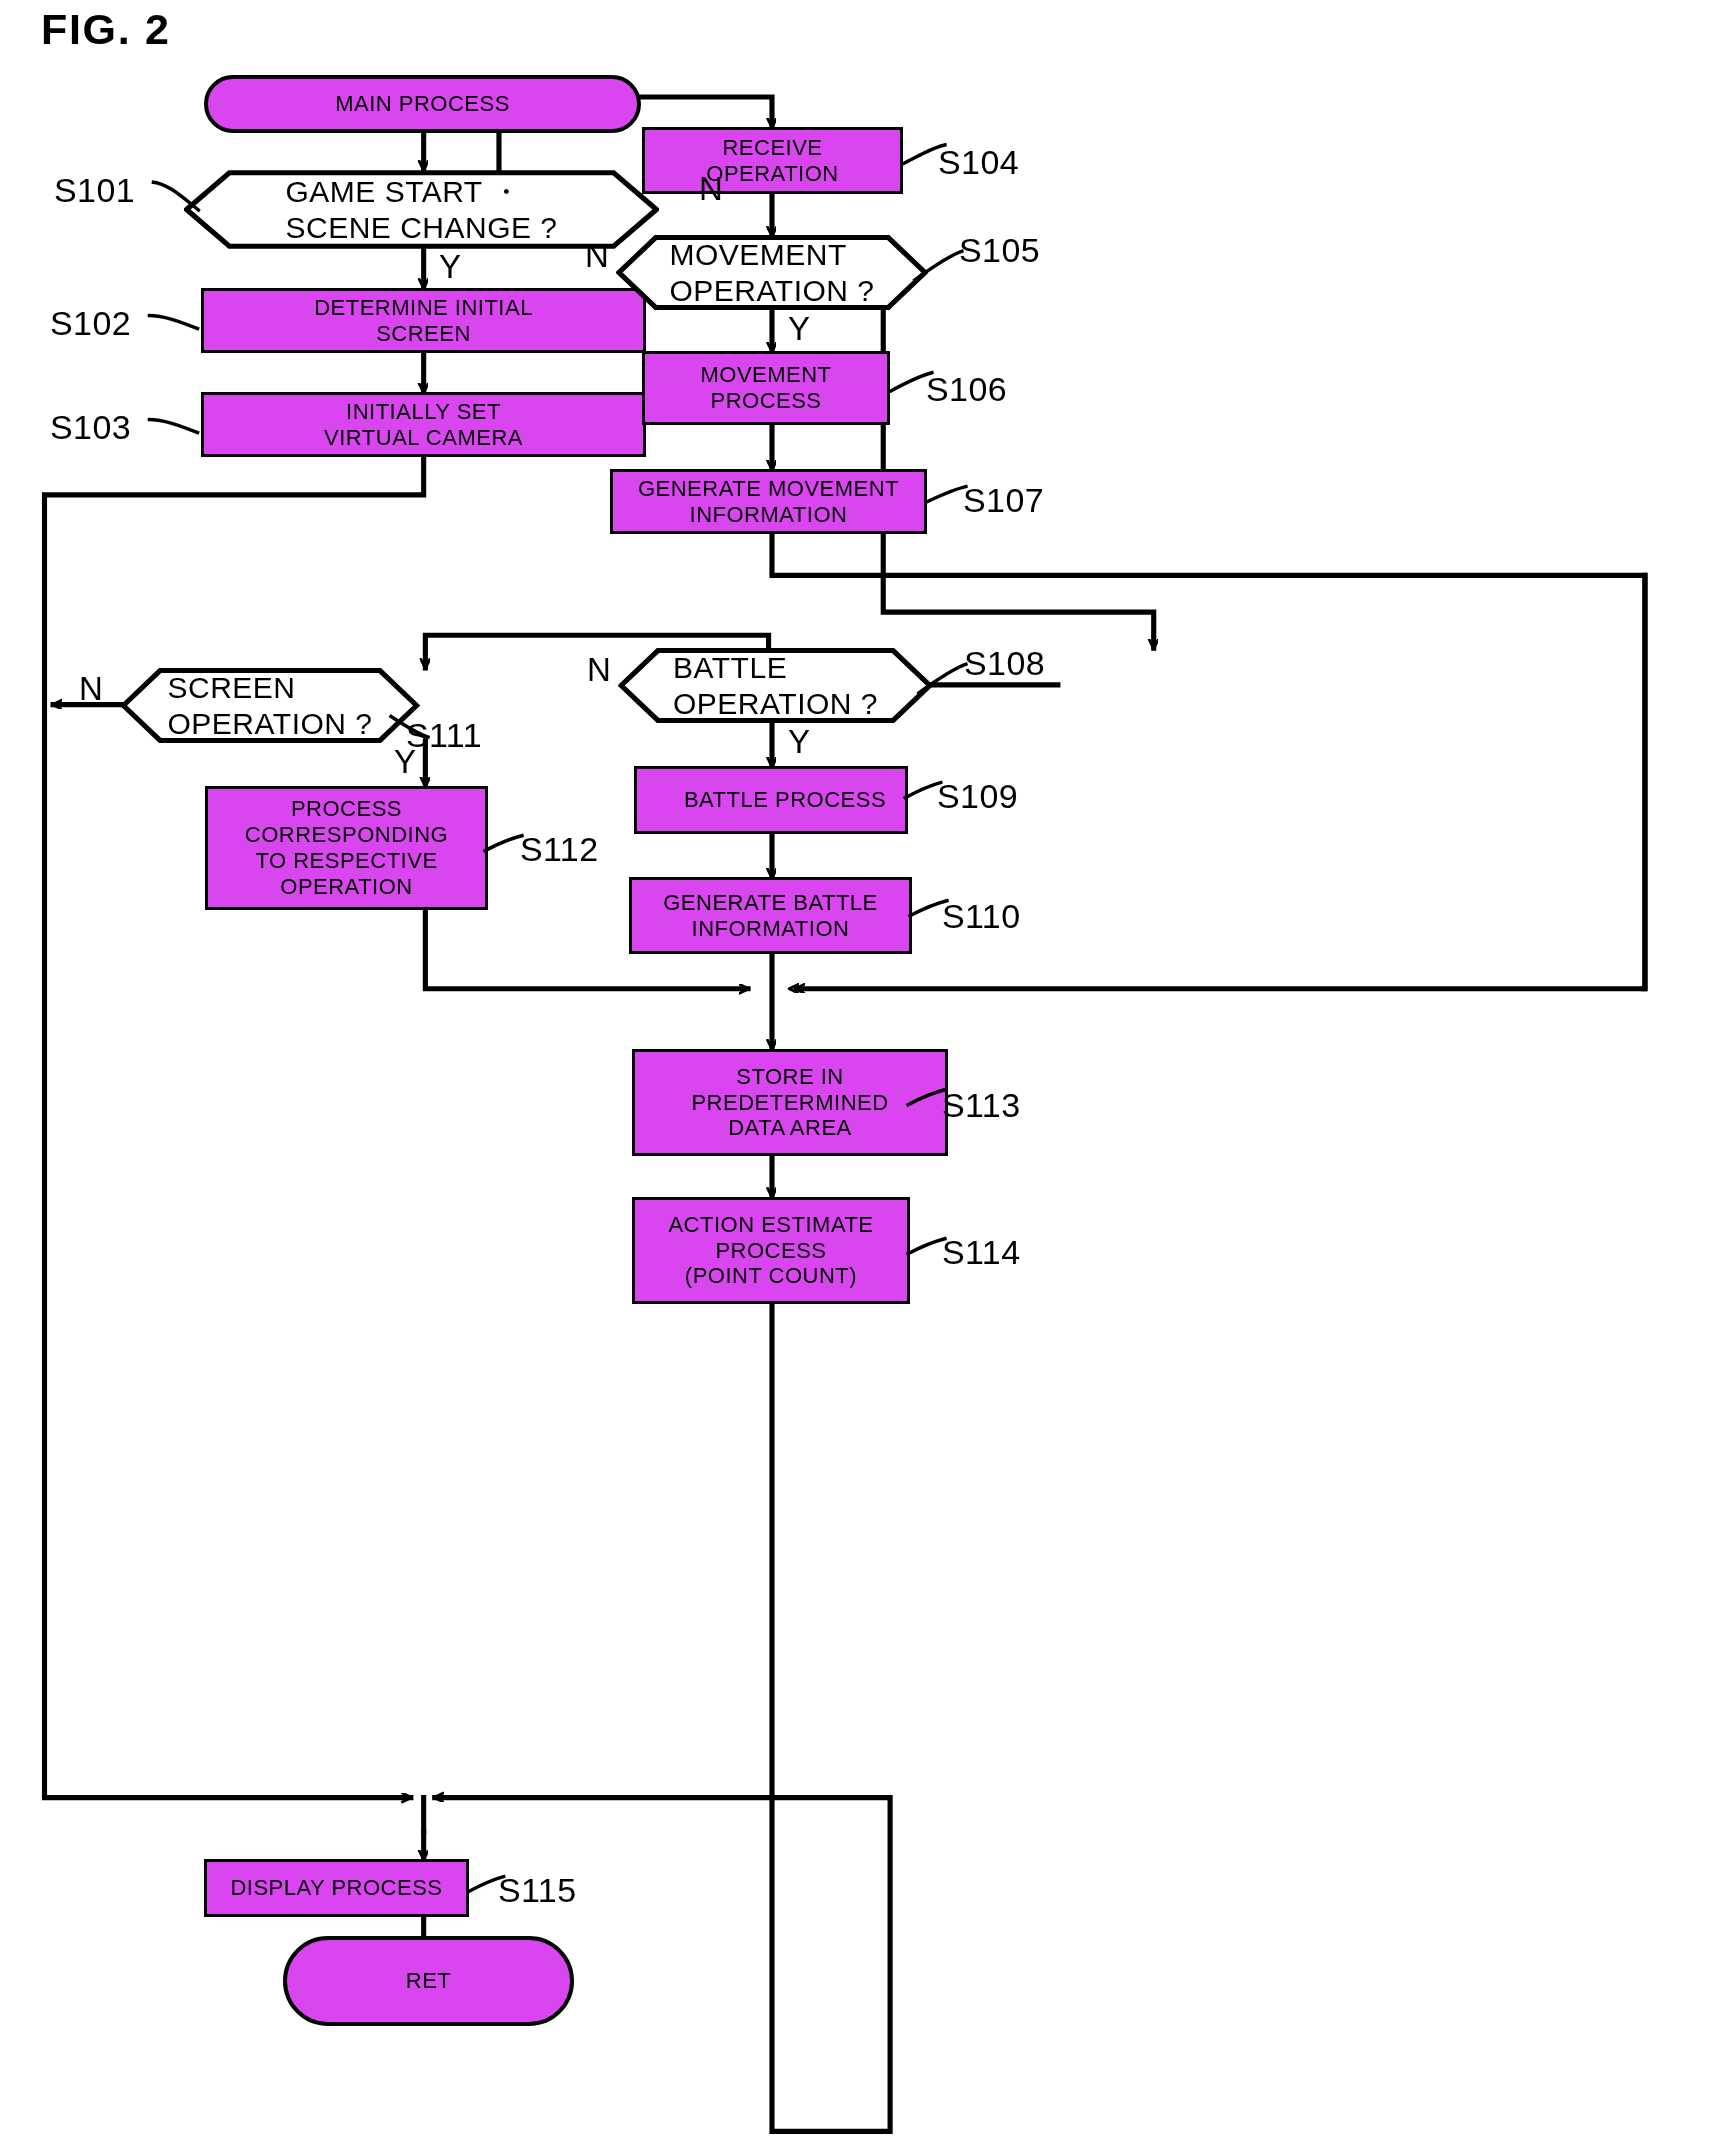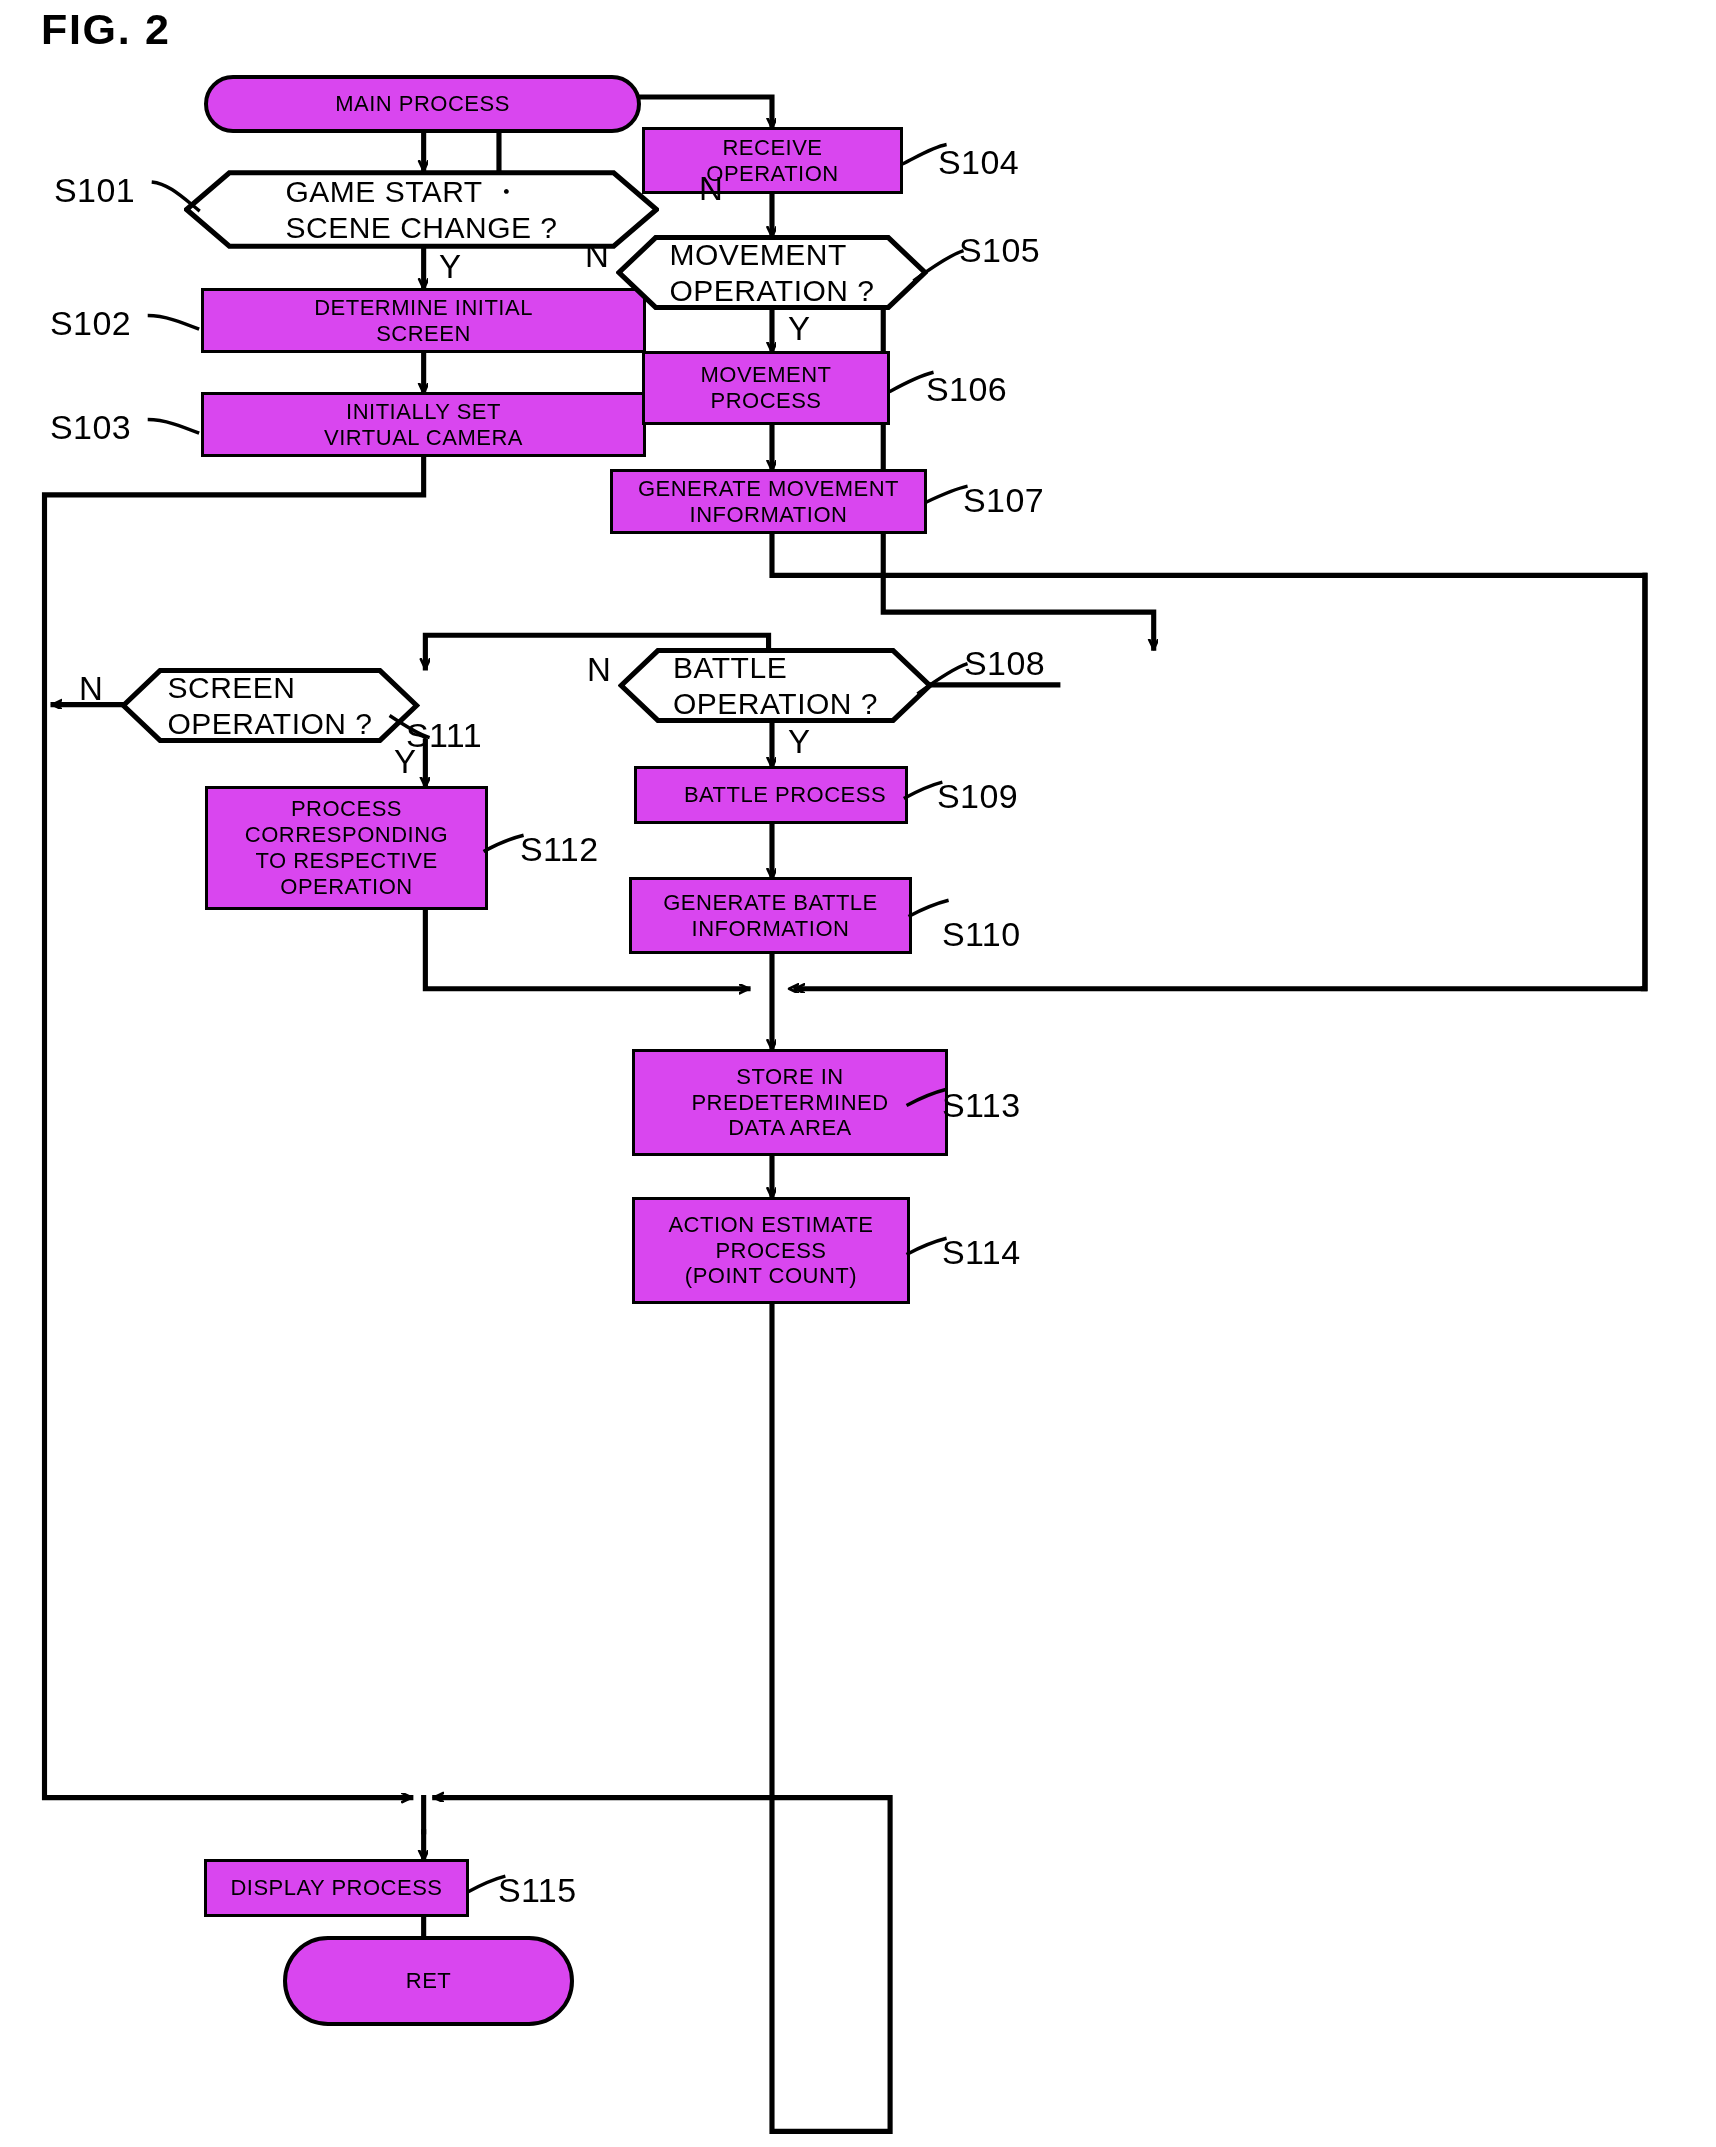--- a/index.html
+++ b/index.html
@@ -233,33 +233,33 @@
     <div class="hexlabel">
         <span style="white-space:pre-line">BATTLE
 OPERATION ?</span>
       </div>
   </div>
   <div class="steplabel" style="left:964px; top:644px;">S108</div>
   <svg style="position:absolute;left:914px;top:661px;width:57px;height:45px;" viewBox="0 0 66 52" width="57" height="45">
     <path d="M62,3 C46,8 26,22 4,38" fill="none" stroke="#000" stroke-width="4"></path>
   </svg>
 
-  <div class="node proc" style="left:634px; top:766px; width:274px; height:58px;padding-left:28px;">
+  <div class="node proc" style="left:634px; top:766px; width:274px; height:68px;padding-left:28px;">
     <span>BATTLE PROCESS</span>
   </div>
   <div class="steplabel" style="left:937px; top:777px;">S109</div>
   <svg style="position:absolute;left:901px;top:777px;width:45px;height:36px;" viewBox="0 0 52 42" width="45" height="36">
     <path d="M48,6 C36,9 18,17 3,25" fill="none" stroke="#000" stroke-width="4"></path>
   </svg>
 
   <div class="node proc" style="left:629px; top:877px; width:283px; height:77px;">
     <span style="white-space:pre-line">GENERATE BATTLE
 INFORMATION</span>
   </div>
-  <div class="steplabel" style="left:942px; top:897px;margin-top:18px;">S110</div>
+  <div class="steplabel" style="left:942px; top:897px;">S110</div>
   <svg style="position:absolute;left:906px;top:895px;width:46px;height:36px;" viewBox="0 0 54 42" width="46" height="36">
     <path d="M50,6 C38,9 18,17 3,25" fill="none" stroke="#000" stroke-width="4"></path>
   </svg>
 
   <div class="hexwrap" style="left:120px; top:668px; width:300px; height:75px;">
     <svg viewBox="0 0 350 88" style="position:absolute;left:0;top:0;width:300px;height:75px;">
       <polygon points="46,3 304,3 347,44 304,85 46,85 3,44" fill="#fff" stroke="#000" stroke-width="6"></polygon>
     </svg>
     <div class="hexlabel">
         <span style="white-space:pre-line">SCREEN

